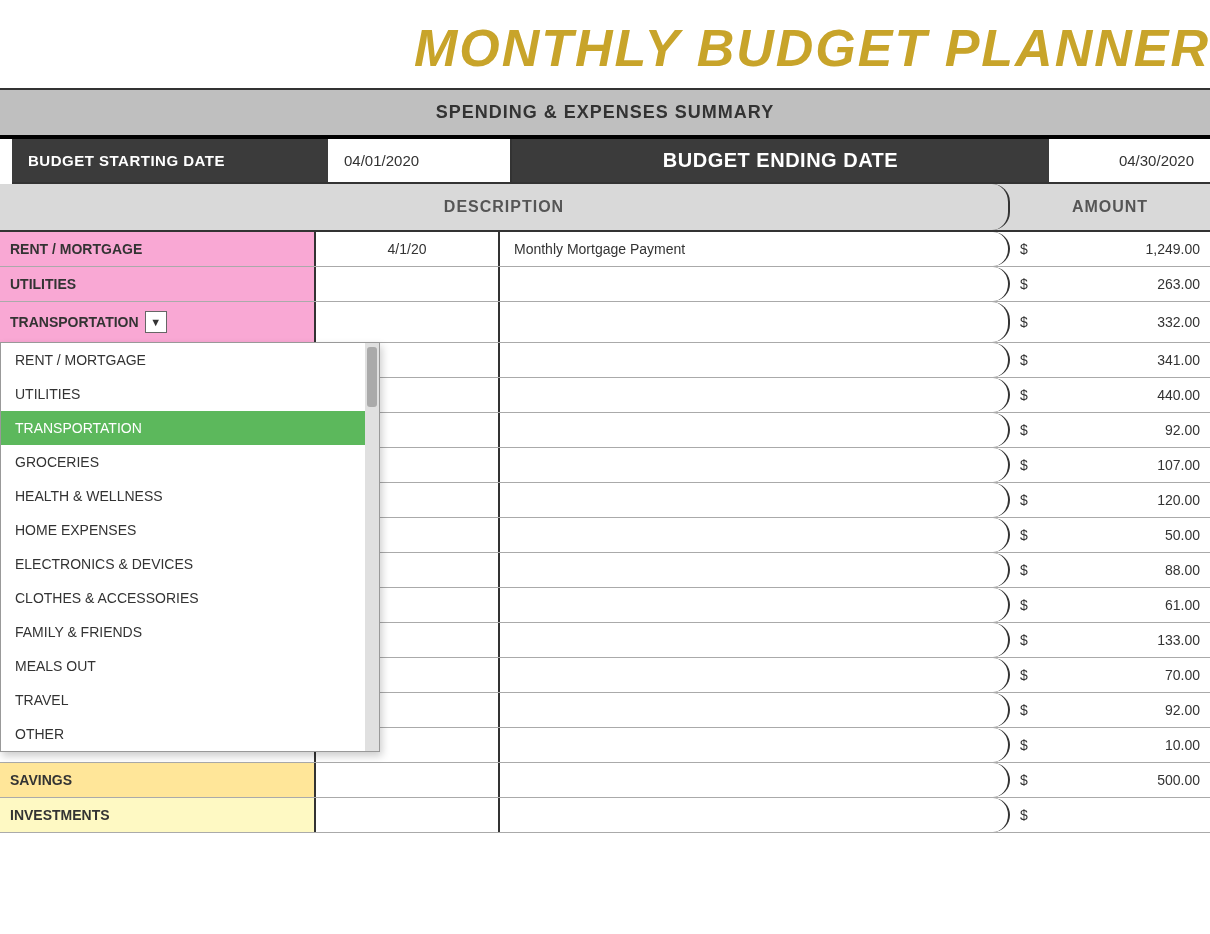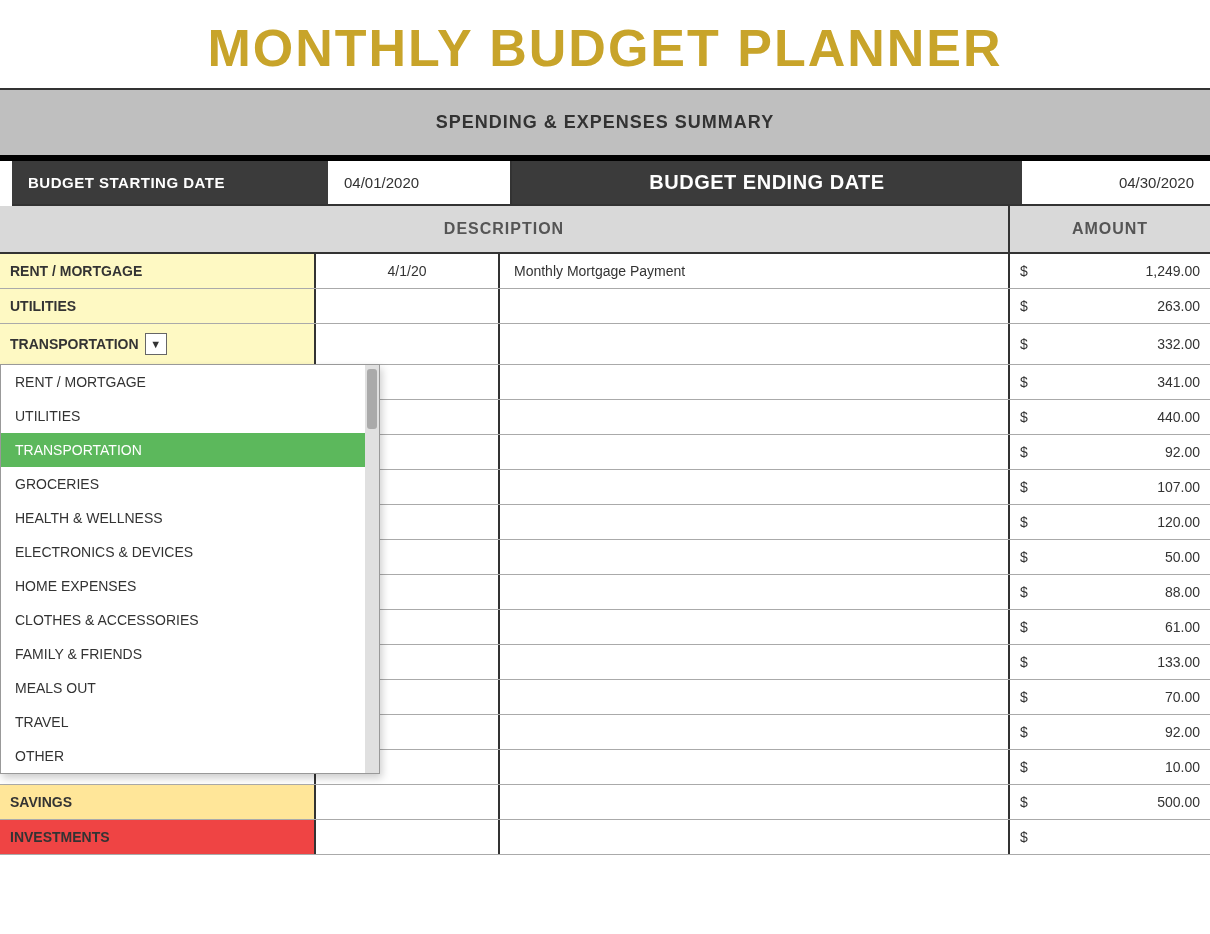--- a/index.html
+++ b/index.html
@@ -12,38 +12,39 @@
     }
 
     .app-container {
       width: 1210px;
       background: #fff;
     }
 
     
     .title-bar {
       background: #fff;
-      text-align: center;
+      text-align: right;
       padding: 18px 0 10px 0;
+      font-style: italic;
     }
     .title-bar h1 {
       font-size: 52px;
       font-weight: bold;
       color: #C8A42A;
       letter-spacing: 2px;
       font-family: Arial, sans-serif;
     }
 
     
     .subtitle-bar {
       background: #BFBFBF;
       text-align: center;
-      padding: 22px 0;
+      padding: 12px 0;
       border-top: 2px solid #333;
-      border-bottom: 6px solid #000000;
+      border-bottom: 4px solid #000000;
     }
     .subtitle-bar span {
       font-size: 18px;
       font-weight: bold;
       color: #333;
       letter-spacing: 1px;
     }
 
     
     .date-row {
@@ -82,21 +83,21 @@
       display: flex;
       align-items: center;
       justify-content: center;
       letter-spacing: 0.5px;
     }
     .date-value2 {
       background: #fff;
       color: #333;
       font-size: 15px;
       padding: 10px 16px;
-      width: 188px;
+      width: 161px;
       display: flex;
       align-items: center;
       justify-content: flex-end;
     }
 
     
     .table-header {
       display: flex;
       background: #D9D9D9;
       border-bottom: 2px solid #333;
@@ -107,20 +108,21 @@
       border-right: 2px solid #333;
     }
     .col-date {
       width: 184px;
       min-width: 184px;
       border-right: 2px solid #333;
     }
     .col-description {
       flex: 1;
       border-right: 2px solid #333;
+      border-radius: 18px;
     }
     .col-amount {
       width: 200px;
       min-width: 200px;
       border-radius: 22px;
     }
 
     .table-header .col-category,
     .table-header .col-date,
     .table-header .col-description,
@@ -178,21 +180,21 @@
       margin-right: 4px;
       min-width: 14px;
     }
     .amount-value {
       text-align: right;
       flex: 1;
     }
 
     
     .row-yellow .col-category {
-      background: #fef9c3;
+      background: #f9a8d4;
     }
     .dropdown-arrow {
       display: inline-block;
       width: 22px;
       height: 22px;
       border: 1px solid #666;
       background: #fff;
       text-align: center;
       line-height: 20px;
       font-size: 11px;
@@ -241,21 +243,21 @@
       background: #aaa;
       border-radius: 3px;
       margin-top: 4px;
     }
 
     
     .row-savings .col-category {
       background: #FFE699;
     }
     .row-investments .col-category {
-      background: #ef4444;
+      background: #fef9c3;
     }
   </style>
 </head>
 <body>
 
 <div class="app-container">
 
   <div class="title-bar">
     <h1>MONTHLY BUDGET PLANNER</h1>
   </div>
@@ -313,22 +315,22 @@
     <div class="col-category">
       <span>TRANSPORTATION</span>
       <span class="dropdown-arrow">▼</span>
       <div class="dropdown-menu">
     <div class="dropdown-list">
               <div class="dropdown-item ">RENT / MORTGAGE</div>
               <div class="dropdown-item ">UTILITIES</div>
               <div class="dropdown-item selected">TRANSPORTATION</div>
               <div class="dropdown-item ">GROCERIES</div>
               <div class="dropdown-item ">HEALTH &amp; WELLNESS</div>
+              <div class="dropdown-item ">HOME EXPENSES</div>
               <div class="dropdown-item ">ELECTRONICS &amp; DEVICES</div>
-              <div class="dropdown-item ">HOME EXPENSES</div>
               <div class="dropdown-item ">CLOTHES &amp; ACCESSORIES</div>
               <div class="dropdown-item ">FAMILY &amp; FRIENDS</div>
               <div class="dropdown-item ">MEALS OUT</div>
               <div class="dropdown-item ">TRAVEL</div>
               <div class="dropdown-item ">OTHER</div>
             </div>
     <div class="scrollbar-track">
       <div class="scrollbar-thumb"></div>
     </div>
   </div>

